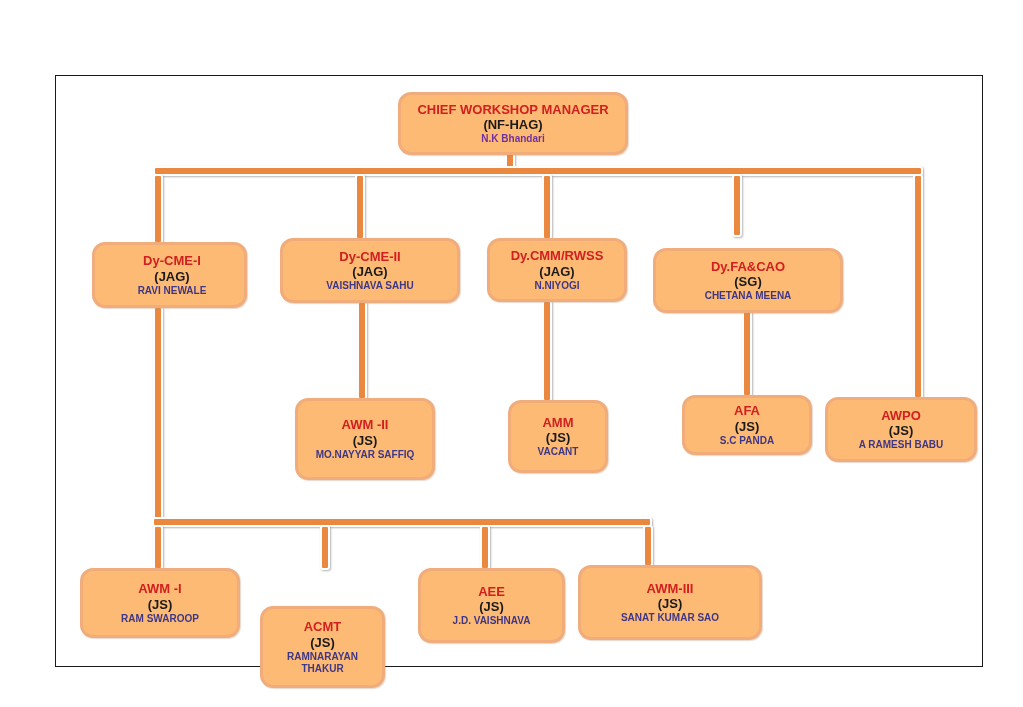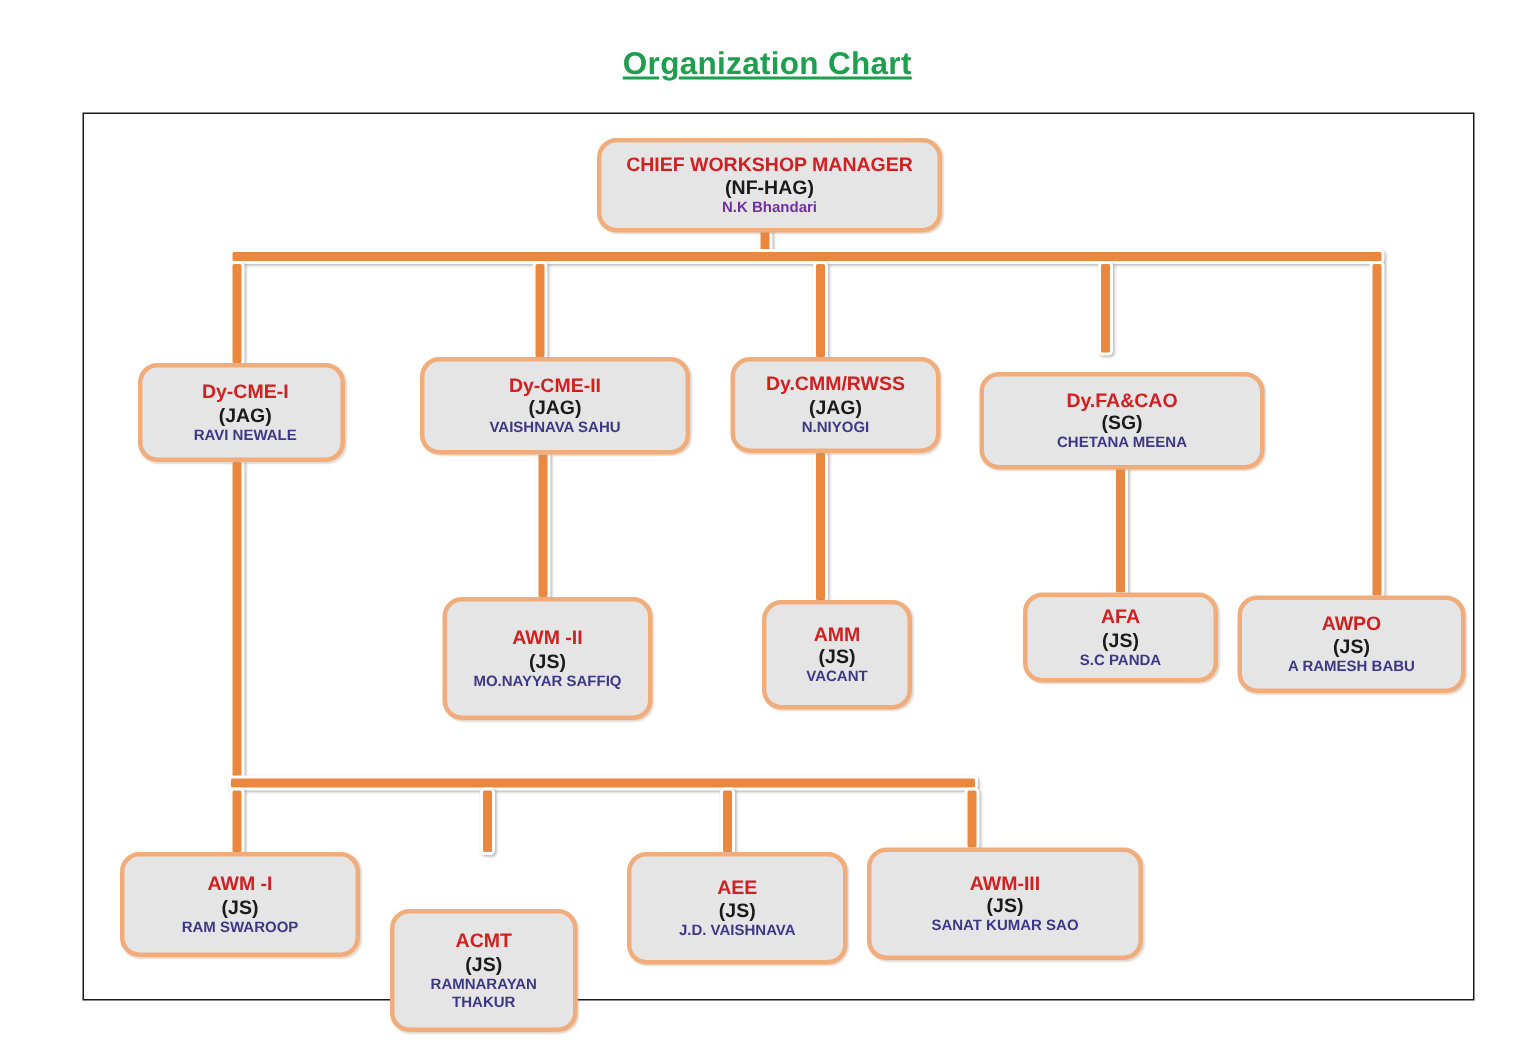--- a/index.html
+++ b/index.html
@@ -37,21 +37,21 @@
     background: var(--connector, #E9883E);
     border: 2px solid #ffffff;
     border-radius: 3px;
     box-shadow: 1px 1px 2px rgba(120,120,120,0.55);
     z-index: 1;
   }
 
   .org-box {
     position: absolute;
     box-sizing: border-box;
-    background: #e5e5e5;
+    background: #fdba74;
     border: 3px solid var(--box_border, #F0AD7B);
     border-radius: 13px;
     box-shadow: 1px 1px 1px rgba(180,150,120,0.35);
     display: flex;
     flex-direction: column;
     align-items: center;
     justify-content: center;
     text-align: center;
     padding: 2px 6px;
     z-index: 2;
@@ -60,21 +60,20 @@
   .org-box .role  { color: var(--role_red, #D02020); font-size: 13px; font-weight: bold; }
   .org-box .grade { color: var(--grade_black, #1a1a1a); font-size: 13px; font-weight: bold; }
   .org-box .name  { color: var(--name_navy, #3E3786); font-size: 10px; font-weight: bold; }
   .org-box .name.purple { color: var(--name_purple, #7030A0); }
 </style>
 </head>
 <body>
 
 <div id="stage">
 
-  <div class="chart-title">Organization Chart</div>
 
   <div class="frame"></div>
 
   <div class="conn" style="left:505px; top:152px; width:10px; height:19px;"></div>
   <div class="conn" style="left:153px; top:166px; width:770px; height:10px;"></div>
   <div class="conn" style="left:153px; top:174px; width:10px; height:70px;"></div>
   <div class="conn" style="left:355px; top:174px; width:10px; height:66px;"></div>
   <div class="conn" style="left:542px; top:174px; width:10px; height:66px;"></div>
   <div class="conn" style="left:732px; top:174px; width:10px; height:63px;"></div>
   <div class="conn" style="left:913px; top:174px; width:10px; height:225px;"></div>
@@ -87,21 +86,21 @@
   <div class="conn" style="left:320px; top:525px; width:10px; height:45px;"></div>
   <div class="conn" style="left:480px; top:525px; width:10px; height:45px;"></div>
   <div class="conn" style="left:643px; top:525px; width:10px; height:42px;"></div>
 
   <div class="org-box" style="left:398px; top:92px; width:230px; height:63px;">
     <div class="role">CHIEF WORKSHOP MANAGER</div>
     <div class="grade">(NF-HAG)</div>
     <div class="name purple">N.K Bhandari</div>
   </div>
 
-  <div class="org-box" style="left:92px; top:242px; width:138px; height:66px;padding-left:11px;">
+  <div class="org-box" style="left:92px; top:242px; width:155px; height:66px;padding-left:11px;">
     <div class="role">Dy-CME-I</div>
     <div class="grade">(JAG)</div>
     <div class="name">RAVI NEWALE</div>
   </div>
 
   <div class="org-box" style="left:280px; top:238px; width:180px; height:65px;">
     <div class="role">Dy-CME-II</div>
     <div class="grade">(JAG)</div>
     <div class="name">VAISHNAVA SAHU</div>
   </div>

